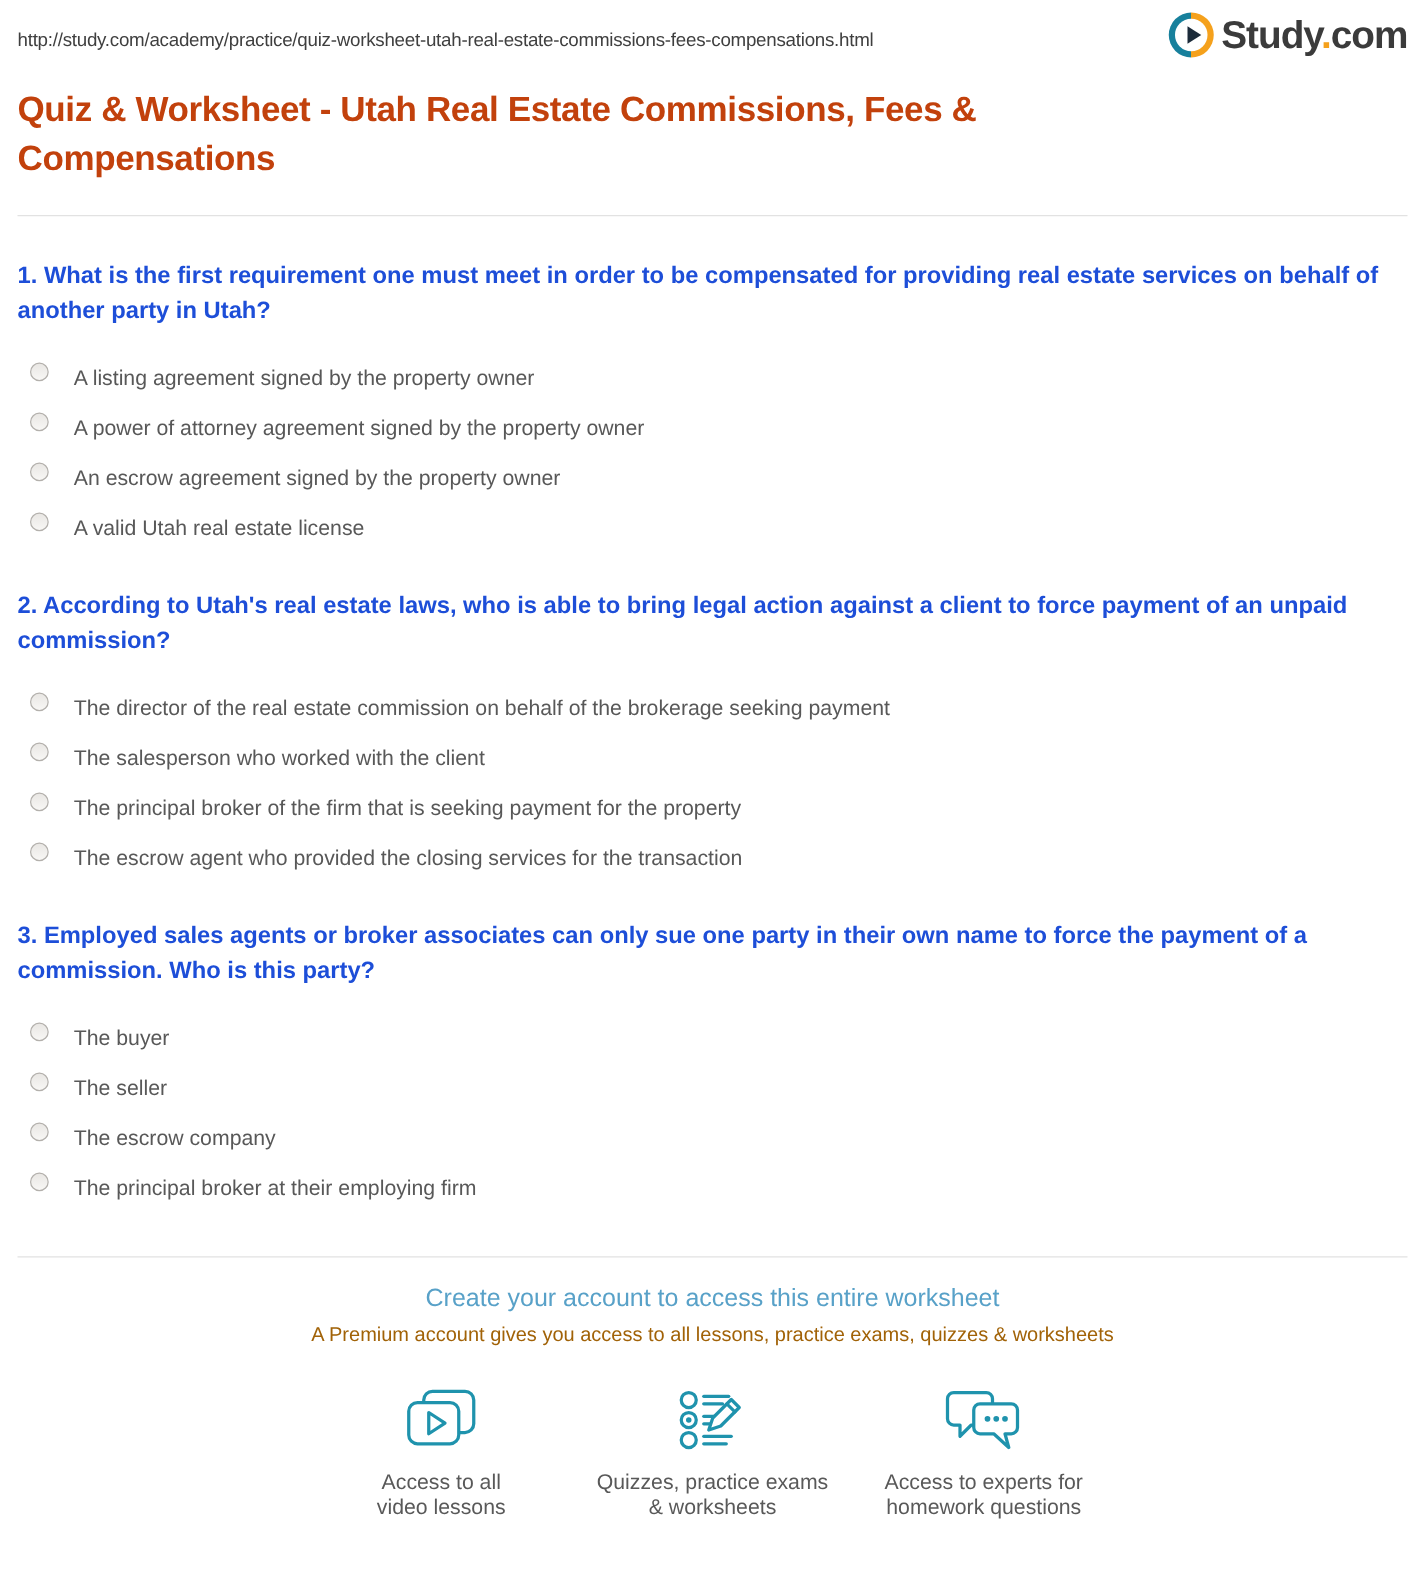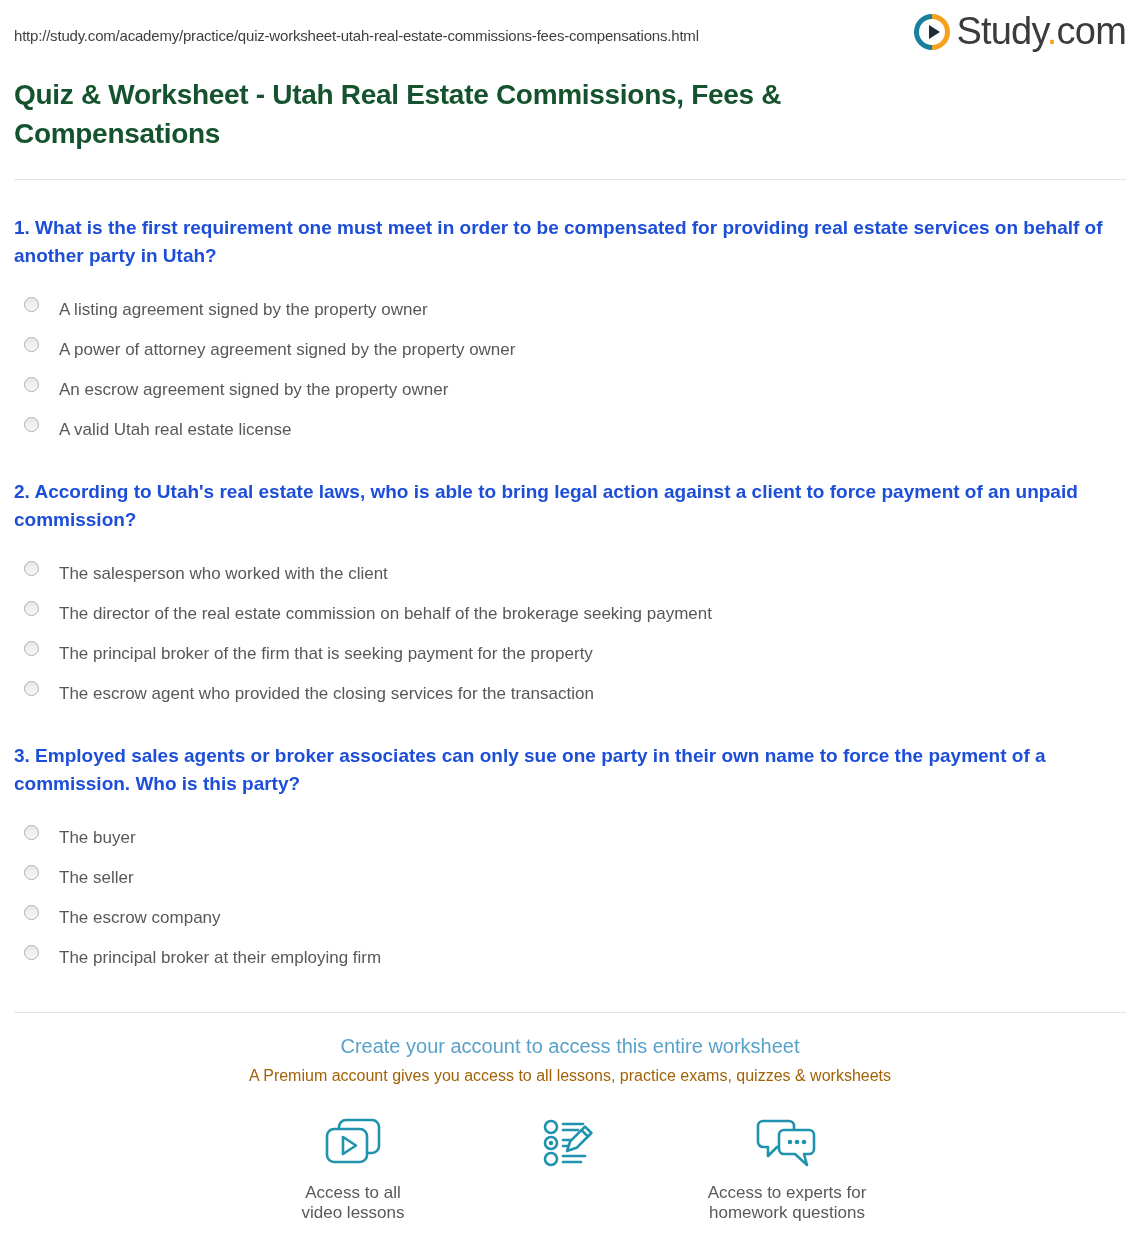--- a/index.html
+++ b/index.html
@@ -49,34 +49,34 @@
     display: flex; align-items: center; justify-content: center;
   }
   .play-glyph {
     width: 0; height: 0;
     border-left: 11px solid #1c2b3a;
     border-top: 7px solid transparent;
     border-bottom: 7px solid transparent;
     margin-left: 4px;
   }
   .logo-text {
-    font-size: 38px;
-    font-weight: normal;
+    font-size: 31px;
+    font-weight: bold;
     color: #3b3b3b;
     letter-spacing: -0.8px;
   }
   .logo-text .dot { color: #f5a11c; }
 
   
   h1.page-title {
     margin: 22px 14px 0 14px;
     font-size: 28px;
     line-height: 39px;
     font-weight: bold;
-    color: #14532d;
+    color: #c2410c;
     max-width: 900px;
     letter-spacing: -0.3px;
   }
   .divider {
     border: none;
     border-top: 1px solid #e2e2e2;
     margin: 26px 14px 0 14px;
   }
 
   
@@ -178,25 +178,25 @@
     <div class="option">
       <span class="radio"></span>
       <span class="opt-label">A valid Utah real estate license</span>
     </div>
   </section>
 
   <section class="question">
     <h2 class="q-text">2. According to Utah's real estate laws, who is able to bring legal action against a client to force payment of an unpaid commission?</h2>
     <div class="option">
       <span class="radio"></span>
+      <span class="opt-label">The director of the real estate commission on behalf of the brokerage seeking payment</span>
+    </div>
+    <div class="option">
+      <span class="radio"></span>
       <span class="opt-label">The salesperson who worked with the client</span>
-    </div>
-    <div class="option">
-      <span class="radio"></span>
-      <span class="opt-label">The director of the real estate commission on behalf of the brokerage seeking payment</span>
     </div>
     <div class="option">
       <span class="radio"></span>
       <span class="opt-label">The principal broker of the firm that is seeking payment for the property</span>
     </div>
     <div class="option">
       <span class="radio"></span>
       <span class="opt-label">The escrow agent who provided the closing services for the transaction</span>
     </div>
   </section>
@@ -250,20 +250,24 @@
         <circle cx="10" cy="42" r="6"></circle>
         <line x1="22" y1="7" x2="42" y2="7"></line>
         <line x1="22" y1="13" x2="37" y2="13"></line>
         <line x1="22" y1="23" x2="35" y2="23"></line>
         <line x1="22" y1="29" x2="34" y2="29"></line>
         <line x1="22" y1="39" x2="44" y2="39"></line>
         <line x1="22" y1="45" x2="40" y2="45"></line>
         <path d="M26 34 L35.6 30.8 L50.4 16 L44 9.6 L29.2 24.4 Z" fill="#ffffff"></path>
         <line x1="46.9" y1="19.5" x2="40.5" y2="13.1"></line>
       </svg>
+      <div class="feature-label">
+        <div>Quizzes, practice exams</div>
+        <div>&amp; worksheets</div>
+      </div>
     </div>
 
     <div class="feature">
       <svg width="62" height="52" viewBox="0 0 62 52" fill="none" stroke="#1f93ad" stroke-width="2.6" stroke-linejoin="round" stroke-linecap="round">
         <path d="M7 4 h26 a5 5 0 0 1 5 5 v16 a5 5 0 0 1 -5 5 h-12 l-9 9 v-9 h-5 a5 5 0 0 1 -5 -5 v-16 a5 5 0 0 1 5 -5 z"></path>
         <path d="M28 13 h25 a5 5 0 0 1 5 5 v14 a5 5 0 0 1 -5 5 h-5 l3 11 -12 -11 h-11 a5 5 0 0 1 -5 -5 v-14 a5 5 0 0 1 5 -5 z" fill="#ffffff"></path>
         <circle cx="34" cy="25" r="2.3" fill="#1f93ad" stroke="none"></circle>
         <circle cx="41" cy="25" r="2.3" fill="#1f93ad" stroke="none"></circle>
         <circle cx="48" cy="25" r="2.3" fill="#1f93ad" stroke="none"></circle>
       </svg>

